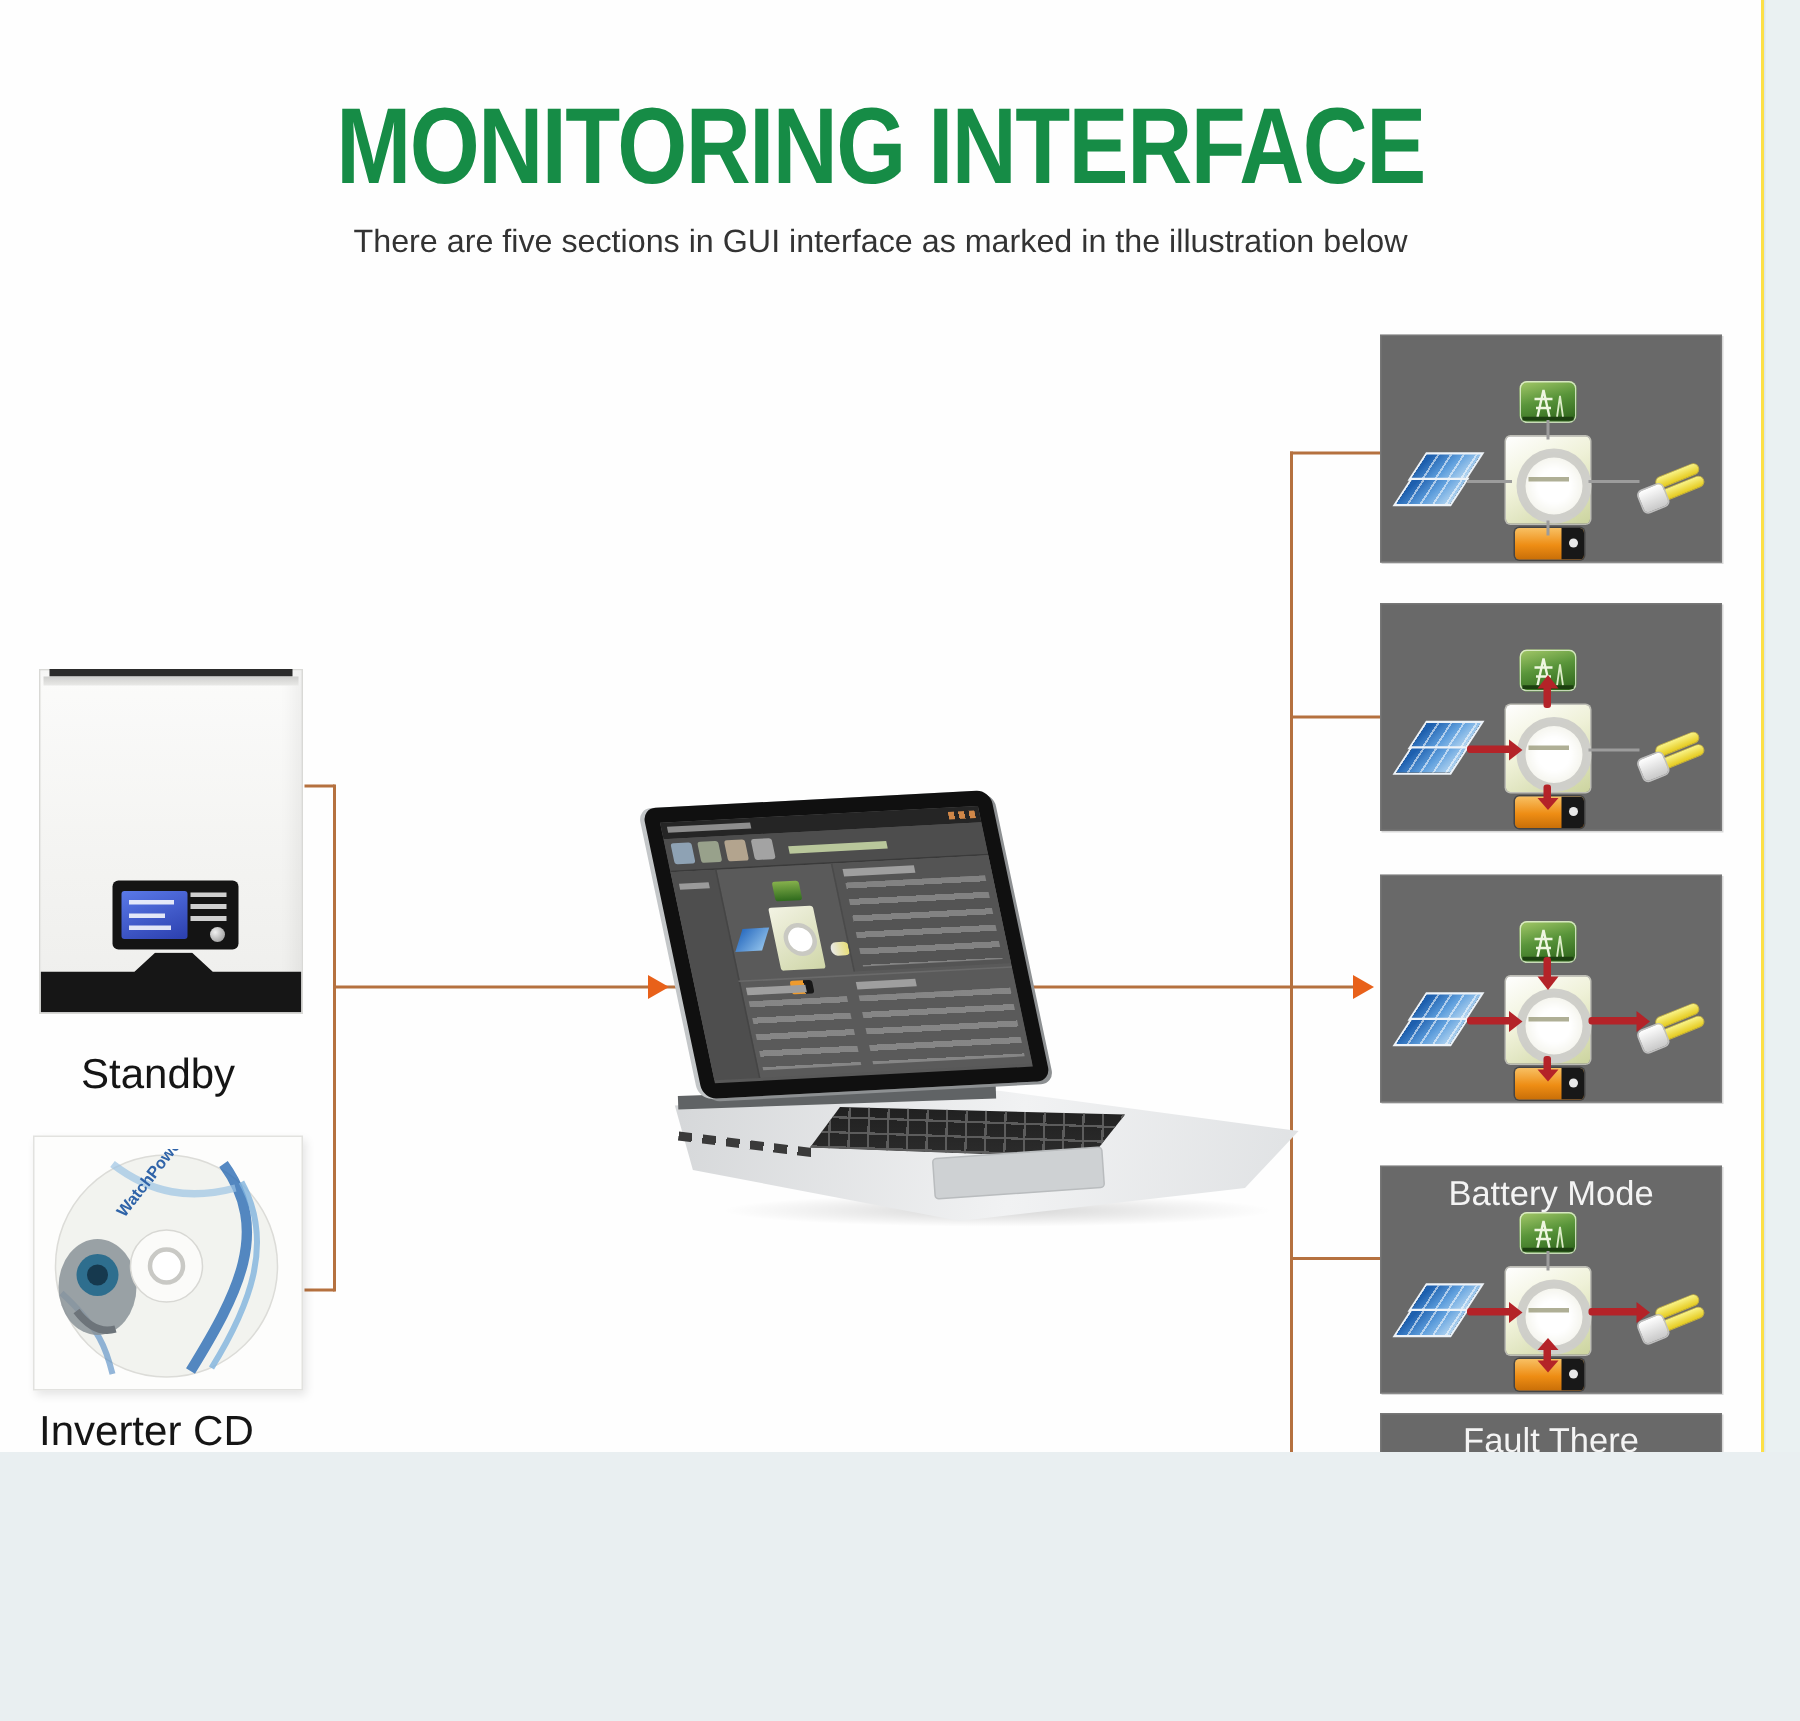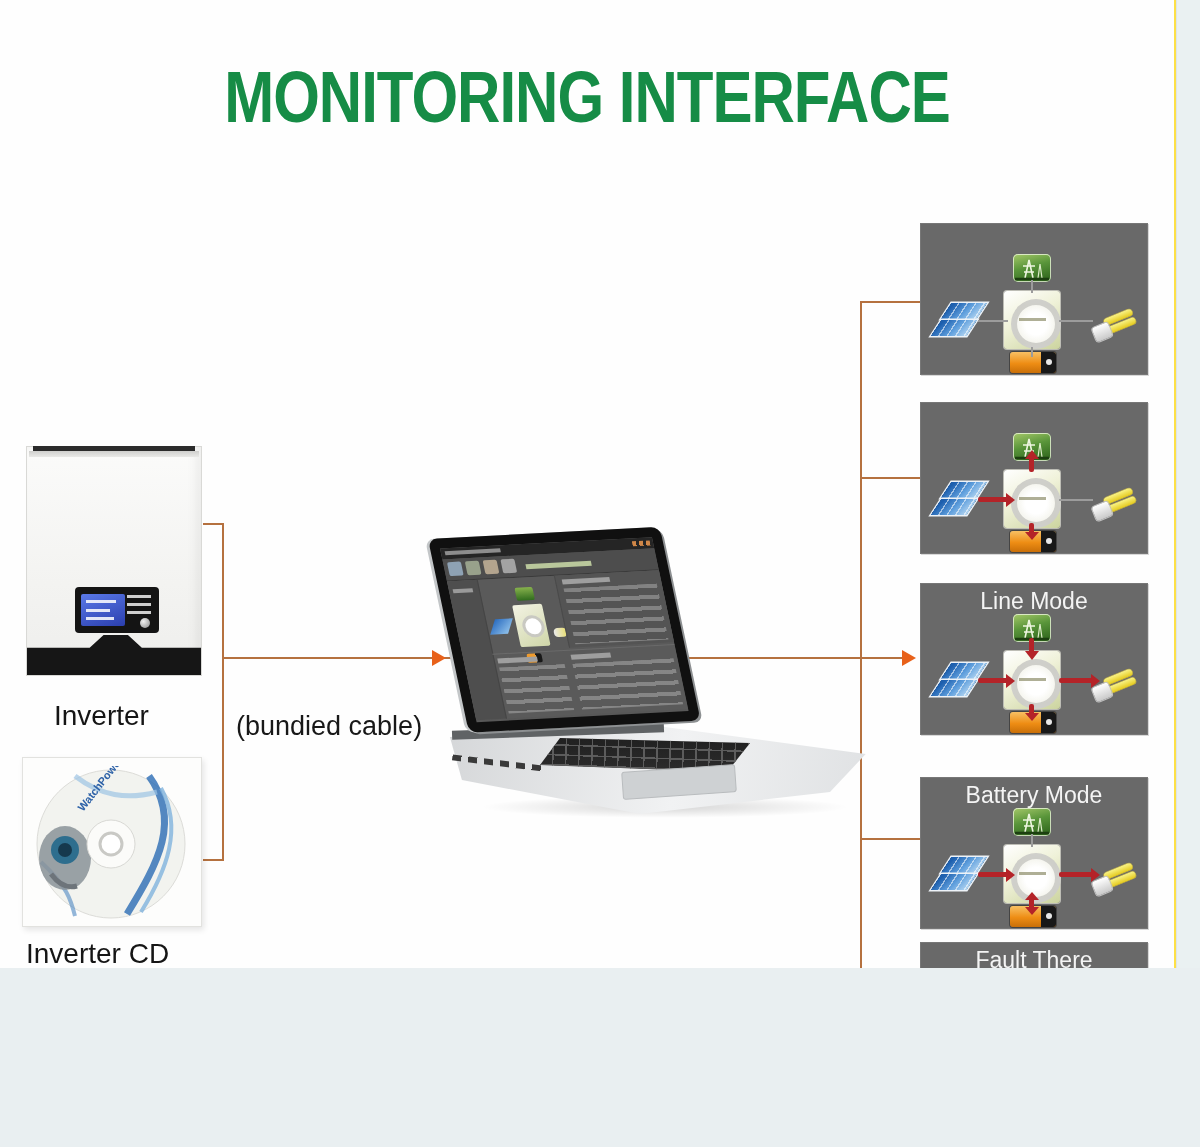--- a/index.html
+++ b/index.html
@@ -155,20 +155,21 @@
   .right-strip{position:absolute;left:1176px;top:0;width:24px;height:1147px;background:#eaf1f2;border-left:1px solid #dde5e7;}
   .bottom-strip{position:absolute;left:0;top:1134px;width:1176px;height:13px;background:#eef3f4;border-top:1px solid #e0e8ea;}
 </style>
 </head>
 <body>
 
 <div id="stage">
   <div id="paper"></div>
 
   <div class="main-title" style="color:#168c46;">MONITORING INTERFACE</div>
+  <div class="subtitle">There are five sections in GUI interface as marked in the illustration below</div>
 
   <div class="cline h2" style="left:203px;top:523px;width:20px;"></div>
   <div class="cline w2" style="left:222px;top:523px;height:338px;"></div>
   <div class="cline h2" style="left:203px;top:859px;width:20px;"></div>
   <div class="cline h2" style="left:222px;top:657px;width:690px;"></div>
   <div class="arrowhead" style="left:432px;top:650px;"></div>
 
   <div class="cline w2" style="left:860px;top:301px;height:717px;"></div>
   <div class="cline h2" style="left:860px;top:301px;width:60px;"></div>
   <div class="cline h2" style="left:860px;top:477px;width:60px;"></div>
@@ -183,42 +184,41 @@
       <div class="inv-screen">
         <div class="inv-pix" style="left:5px;top:6px;width:30px;"></div>
         <div class="inv-pix" style="left:5px;top:15px;width:24px;"></div>
         <div class="inv-pix" style="left:5px;top:23px;width:28px;"></div>
       </div>
       <div class="inv-leds"></div>
       <div class="inv-btn"></div>
     </div>
     <div class="inv-bottomband"></div>
   </div>
-  <div class="device-label" style="left:54px;top:700px;">Inverter</div>
+  <div class="device-label" style="left:54px;top:700px;">Standby</div>
 
   <div class="cd-sleeve">
     <svg class="cd-disc" width="160" height="156" viewBox="0 0 160 156">
       <circle cx="80" cy="78" r="74" fill="#f2f3ef" stroke="#dcdcd8"></circle>
       <path d="M118 10 C 150 54, 128 96, 96 148" stroke="#2b6cb4" stroke-width="7" fill="none" opacity=".8"></path>
       <path d="M130 22 C 152 62, 136 104, 110 146" stroke="#7fb3dd" stroke-width="4" fill="none" opacity=".8"></path>
       <path d="M44 10 C 70 30, 96 34, 126 26" stroke="#9cc3e4" stroke-width="5" fill="none" opacity=".7"></path>
       <path d="M10 96 C 36 120, 40 134, 44 150" stroke="#4d87c2" stroke-width="4" fill="none" opacity=".6"></path>
       <ellipse cx="34" cy="92" rx="26" ry="32" fill="#8a9298" opacity=".85"></ellipse>
       <circle cx="34" cy="84" r="14" fill="#2e6e8e"></circle>
       <circle cx="34" cy="84" r="7" fill="#16394e"></circle>
       <path d="M20 108 q 12 16 26 12" stroke="#6d747a" stroke-width="5" fill="none"></path>
       <circle cx="80" cy="78" r="24" fill="#fbfbf9" stroke="#d8d8d4"></circle>
       <circle cx="80" cy="78" r="11" fill="#ffffff" stroke="#c9c9c5" stroke-width="3"></circle>
       <text x="52" y="46" font-size="11" fill="#2f63a8" font-family="Liberation Sans, sans-serif" font-weight="bold" transform="rotate(-52 52 46)">WatchPower</text>
     </svg>
   </div>
   <div class="device-label" style="left:26px;top:938px;">Inverter CD</div>
 
   <div class="cable-label">
-    <div>(bundied cable)</div>
   </div>
 
   <div class="laptop-shadow"></div>
   <div class="laptop-base"></div>
   <div class="laptop-keys"></div>
   <div class="laptop-trackpad"></div>
   <div class="laptop-ports"></div>
   <div class="laptop-hinge"></div>
   <div class="laptop-lid">
     <div class="lt-screen">
@@ -315,21 +315,20 @@
     <div class="battery-icon">
       <div class="batt-cap"></div>
       <div class="batt-dot"></div>
     </div>
     <div class="conn conn-grid"></div>
     <div class="conn conn-solar"></div>
     <div class="conn conn-load"></div>
     <div class="conn conn-batt"></div>
   </div>
       <div class="mode-panel solar-red load-red grid-down batt-down" style="top: 583px;">
-    <div class="mode-title">Line Mode</div>
     <div class="grid-icon">
       <svg width="38" height="28" viewBox="0 0 38 28">
         <path d="M12 24 L16 6 L20 24 M10 12 L22 12 M11 18 L21 18" stroke="#eef6e0" stroke-width="1.6" fill="none"></path>
         <path d="M25 24 L27 10 L29 24" stroke="#dcecc8" stroke-width="1.2" fill="none"></path>
         <path d="M2 25 L36 25" stroke="#1c3f10" stroke-width="2.5"></path>
       </svg>
     </div>
     <div class="fault-text"></div>
     <div class="solar-icon">
       <div class="solar-pane p1"></div>

